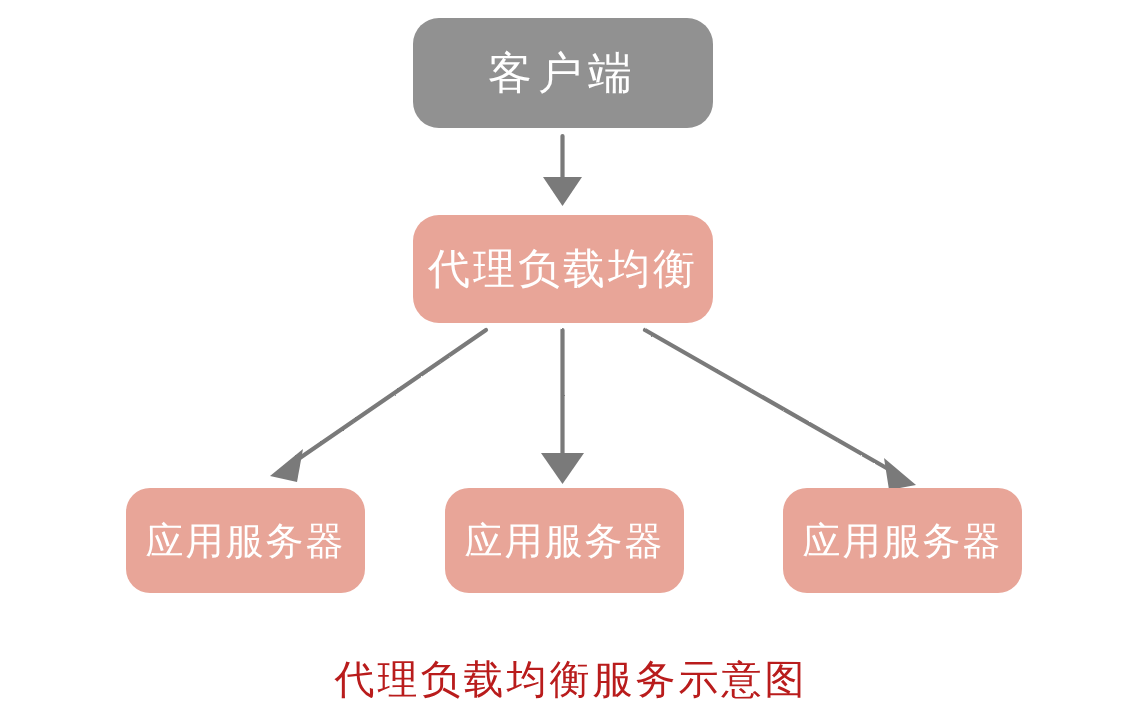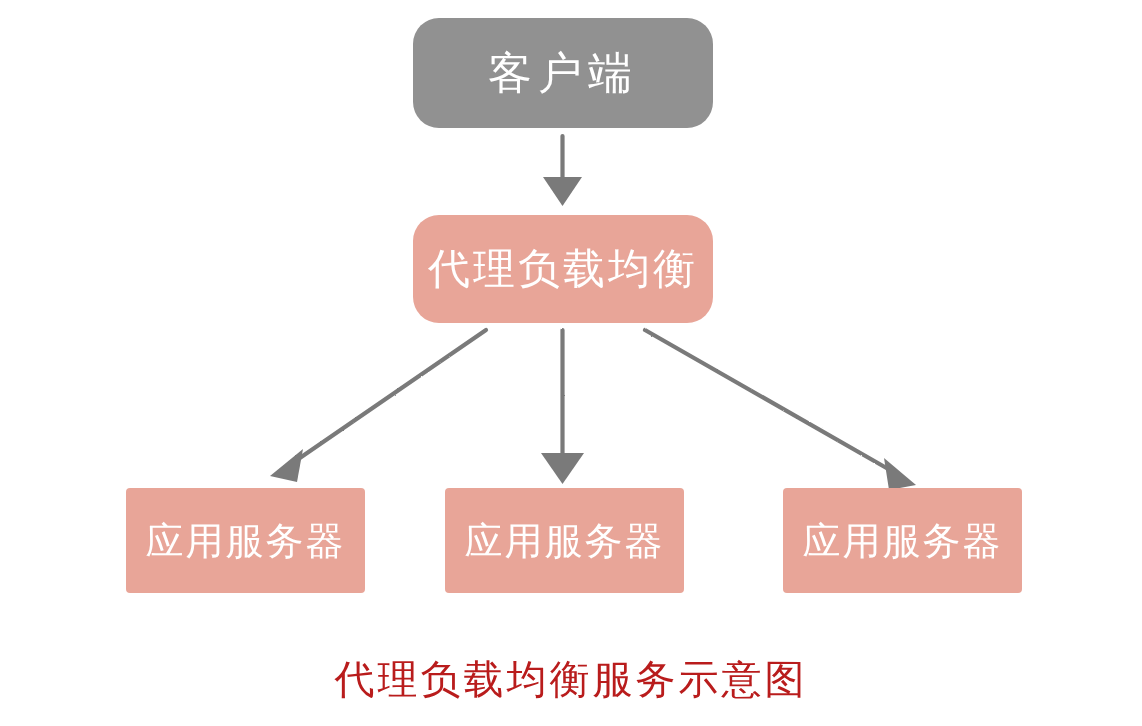--- a/index.html
+++ b/index.html
@@ -61,21 +61,21 @@
     font-size: 42px;
     letter-spacing: 3px;
   }
 
   
   .node-appserver {
     top: 488px;
     width: 239px;
     height: 105px;
     background: #e8a598;
-    border-radius: 4px;
+    border-radius: 24px;
   }
   .node-appserver .node-label {
     font-size: 38px;
     letter-spacing: 2px;
   }
   #node-appserver-1 { left: 126px; }
   #node-appserver-2 { left: 445px; }
   #node-appserver-3 { left: 783px; }
 
   

